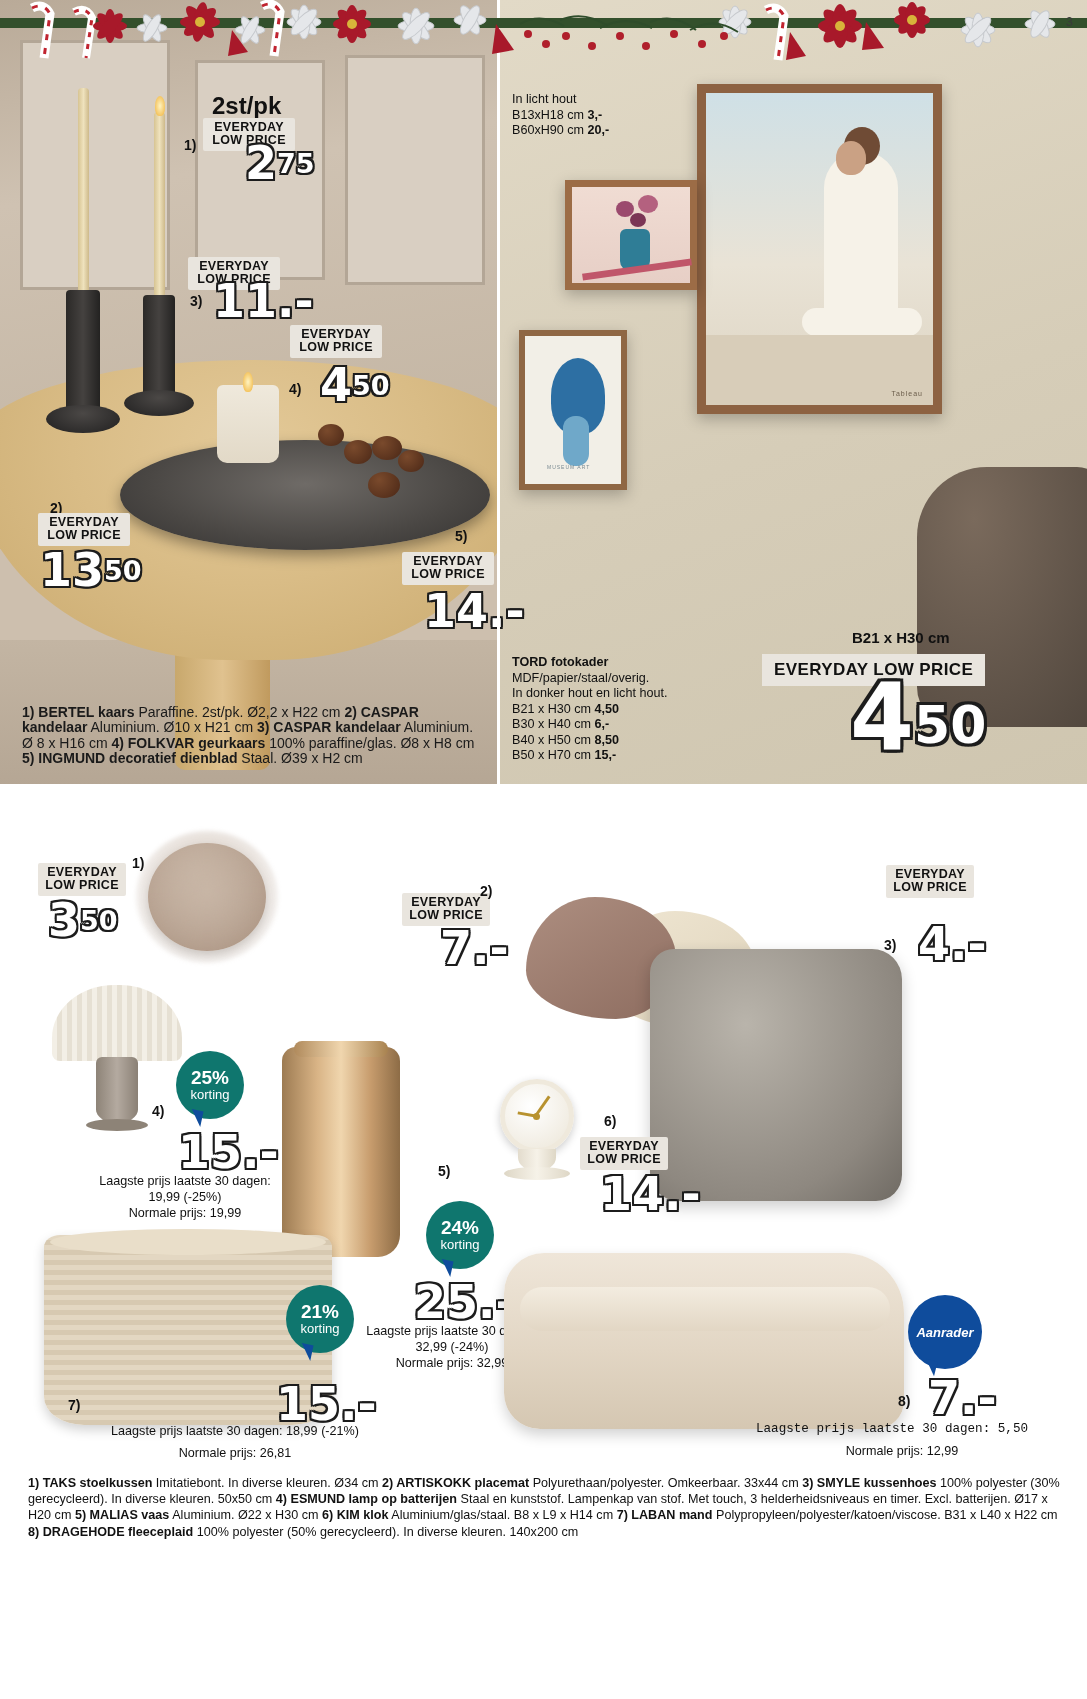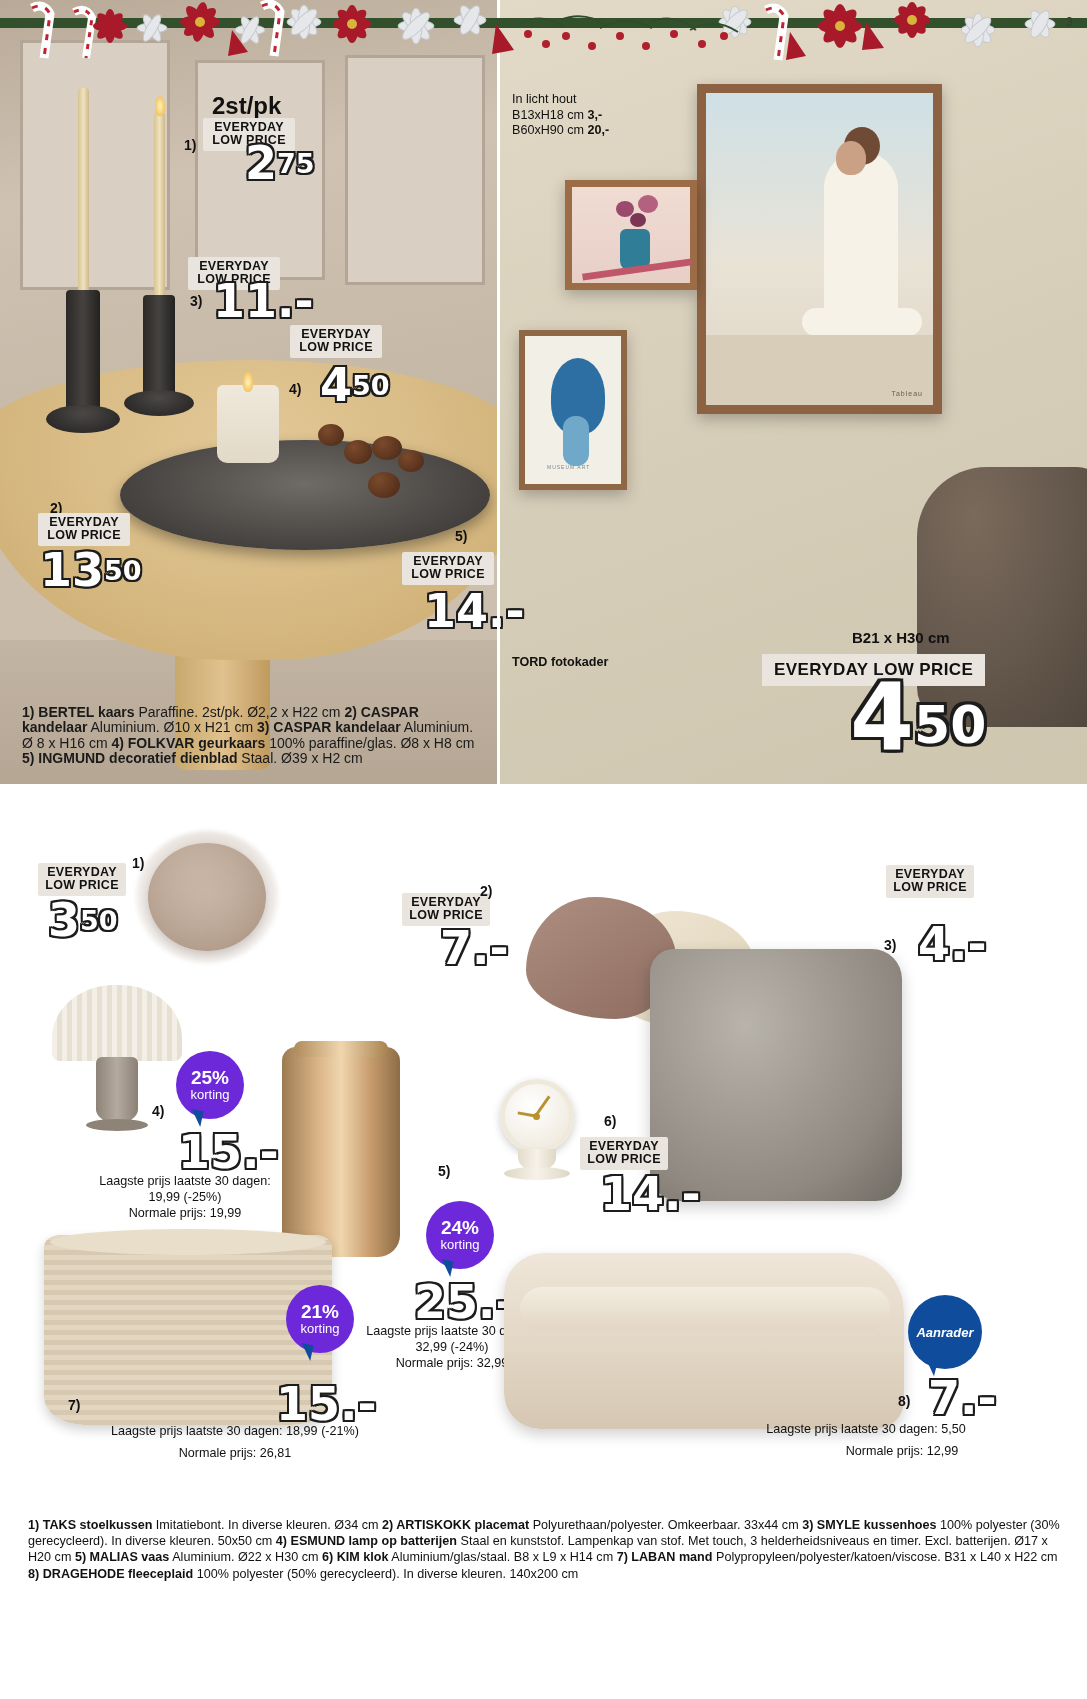--- a/index.html
+++ b/index.html
@@ -182,21 +182,21 @@
     overflow:hidden;
   }
   #mm-title {
     position:absolute; left:0; top:6px; width:1087px; text-align:center;
     font-family:"DejaVu Sans", sans-serif;
     font-weight:bold; font-size:46px; color:#123a6b;
     letter-spacing:-.5px;
   }
   .korting-bubble {
     position:absolute; width:68px; height:68px; border-radius:50%;
-    background:#6d28d9; color:#fff; text-align:center;
+    background:#0f766e; color:#fff; text-align:center;
     display:flex; flex-direction:column; align-items:center; justify-content:center;
   }
   .korting-bubble:after {
     content:""; position:absolute; bottom:-7px; left:14px;
     border-left:12px solid transparent; border-right:0 solid transparent;
     border-top:16px solid #0f4c9c;
     transform:rotate(12deg);
   }
   .korting-bubble .pct { font-weight:bold; font-size:19px; line-height:19px; }
   .korting-bubble .kw { font-size:13px; line-height:15px; }
@@ -381,20 +381,21 @@
   </div>
 
 </div>
 
 <div class="caption-box" style="left:512px;top:92px;width:180px;z-index:30;">
   <span>In licht hout<br>B13xH18 cm <b>3,-</b><br>B60xH90 cm <b>20,-</b></span>
 </div>
 
 <div class="caption-box" style="left:512px;top:655px;width:240px;z-index:30;">
   <b>TORD fotokader</b>
+  <div>MDF/papier/staal/overig.<br>In donker hout en licht hout.<br>B21 x H30 cm <b>4,50</b><br>B30 x H40 cm <b>6,-</b><br>B40 x H50 cm <b>8,50</b><br>B50 x H70 cm <b>15,-</b></div>
 </div>
 
 <div class="abs" style="left:852px;top:629px;z-index:30;font-weight:bold;font-size:15px;color:#111;">B21 x H30 cm</div>
 <div class="elp-bar" style="left:762px;top:654px;z-index:30;">EVERYDAY LOW PRICE</div>
 <div class="bigprice" style="left:850px;top:672px;z-index:30;">
   <span class="int">4</span><span class="dec">50</span>
 </div>
 
 <div class="v-divider"></div>
 <div class="h-divider"></div>
@@ -616,19 +617,19 @@
   <div class="smalltext" style="left:90px;top:634px;width:290px;">Laagste prijs laatste 30 dagen: 18,99 (-21%)</div>
   <div class="smalltext" style="left:90px;top:656px;width:290px;">Normale prijs: 26,81</div>
 
   <div class="plaid" style="left:504px;top:464px;width:400px;height:176px;"></div>
   <div class="abs" style="left:520px;top:498px;width:370px;height:44px;background:linear-gradient(180deg,#f3ece0,#e2d6c4);border-radius:26px;"></div>
   <div class="aanrader" style="left:908px;top:506px;">Aanrader</div>
   <div class="abs idx" style="left:898px;top:604px;">8)</div>
   <div class="abs price" style="left:928px;top:586px;">
     <span class="int">7</span><span class="dash">.-</span>
   </div>
-  <div class="smalltext" style="left:716px;top:632px;width:300px;">Laagste prijs laatste 30 dagen: 5,50</div>
+  <div class="smalltext" style="left:742px;top:632px;width:300px;font-family:Liberation Mono, monospace;">Laagste prijs laatste 30 dagen: 5,50</div>
   <div class="smalltext" style="left:752px;top:654px;width:300px;">Normale prijs: 12,99</div>
 
-  <div class="legal-bottom" style="top:728px;">
+  <div class="legal-bottom" style="top:686px;">
     <span><b>1) TAKS stoelkussen</b> Imitatiebont. In diverse kleuren. Ø34 cm <b>2) ARTISKOKK placemat</b> Polyurethaan/polyester. Omkeerbaar. 33x44 cm <b>3) SMYLE kussenhoes</b> 100% polyester (30% gerecycleerd). In diverse kleuren. 50x50 cm <b>4) ESMUND lamp op batterijen</b> Staal en kunststof. Lampenkap van stof. Met touch, 3 helderheidsniveaus en timer. Excl. batterijen. Ø17 x H20 cm <b>5) MALIAS vaas</b> Aluminium. Ø22 x H30 cm <b>6) KIM klok</b> Aluminium/glas/staal. B8 x L9 x H14 cm <b>7) LABAN mand</b> Polypropyleen/polyester/katoen/viscose. B31 x L40 x H22 cm <b>8) DRAGEHODE fleeceplaid</b> 100% polyester (50% gerecycleerd). In diverse kleuren. 140x200 cm</span>
   </div>
 </div>
 
 </body></html>

